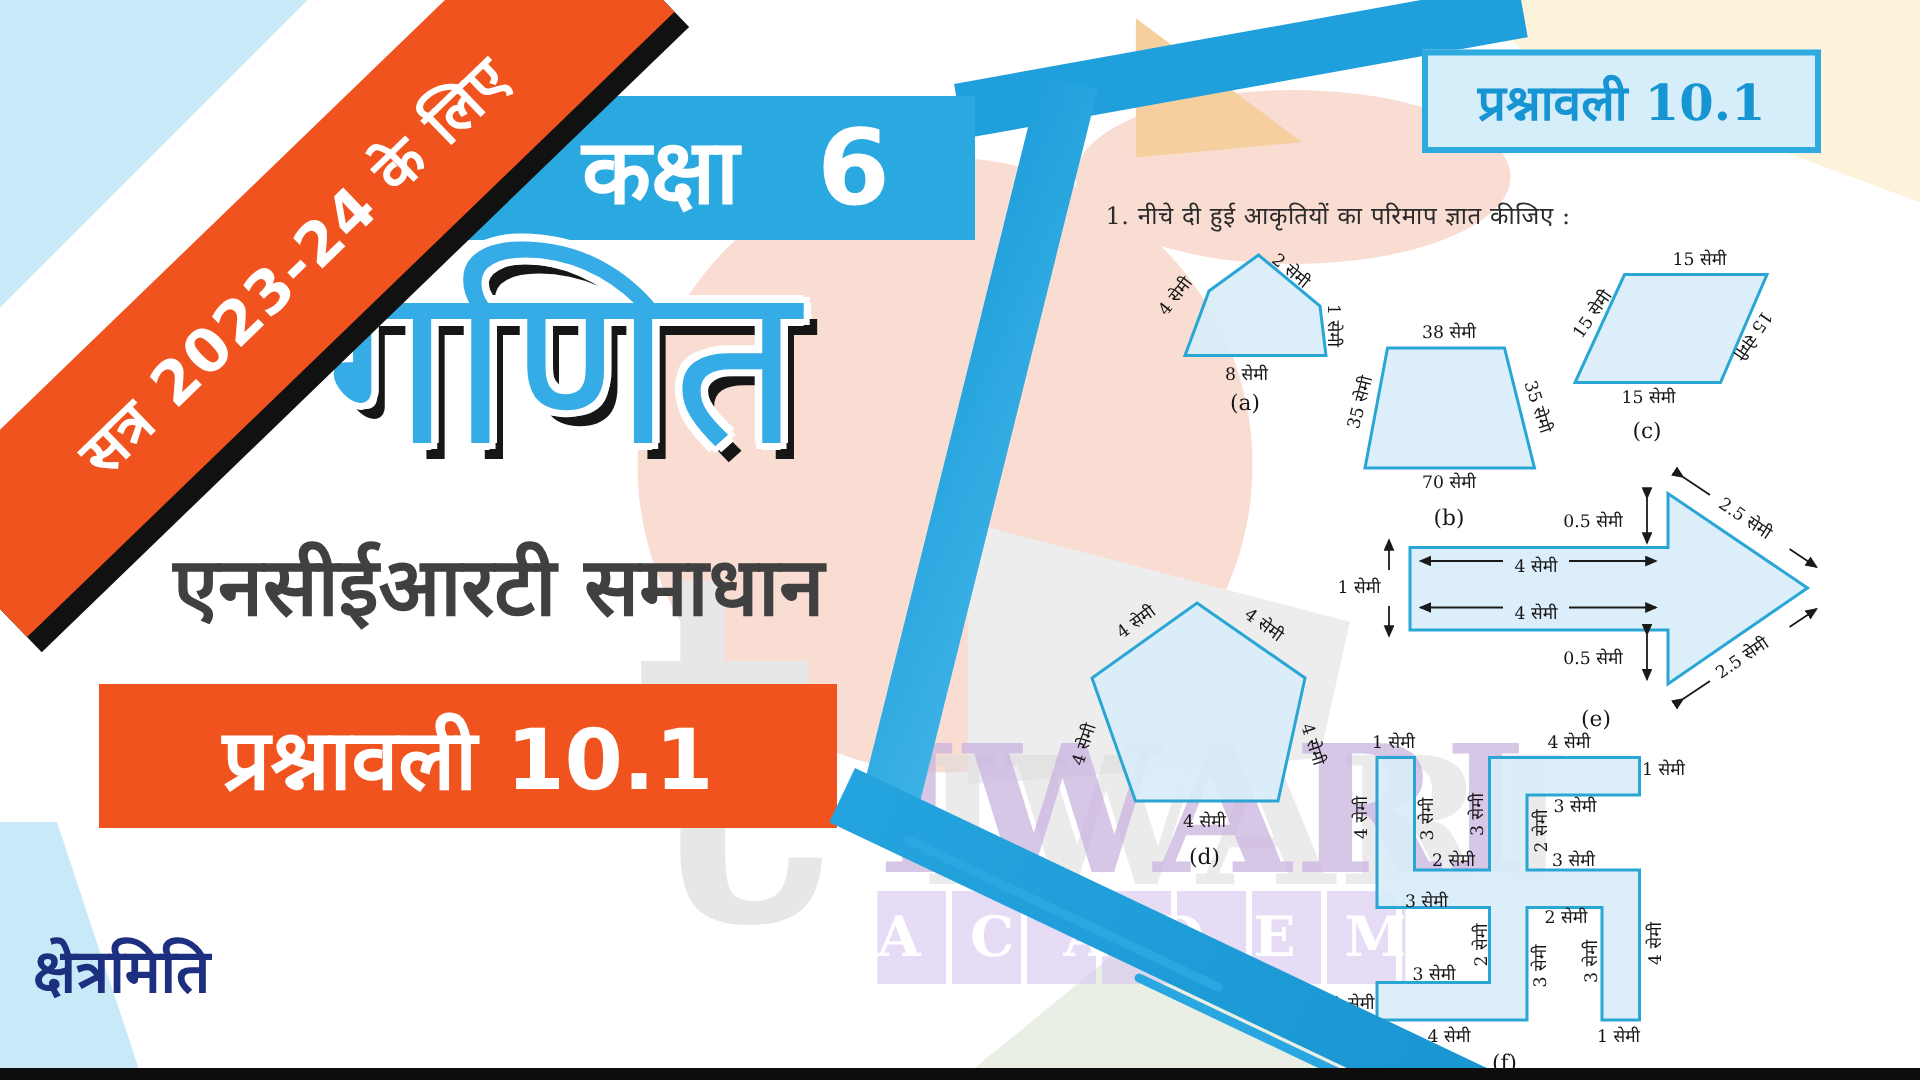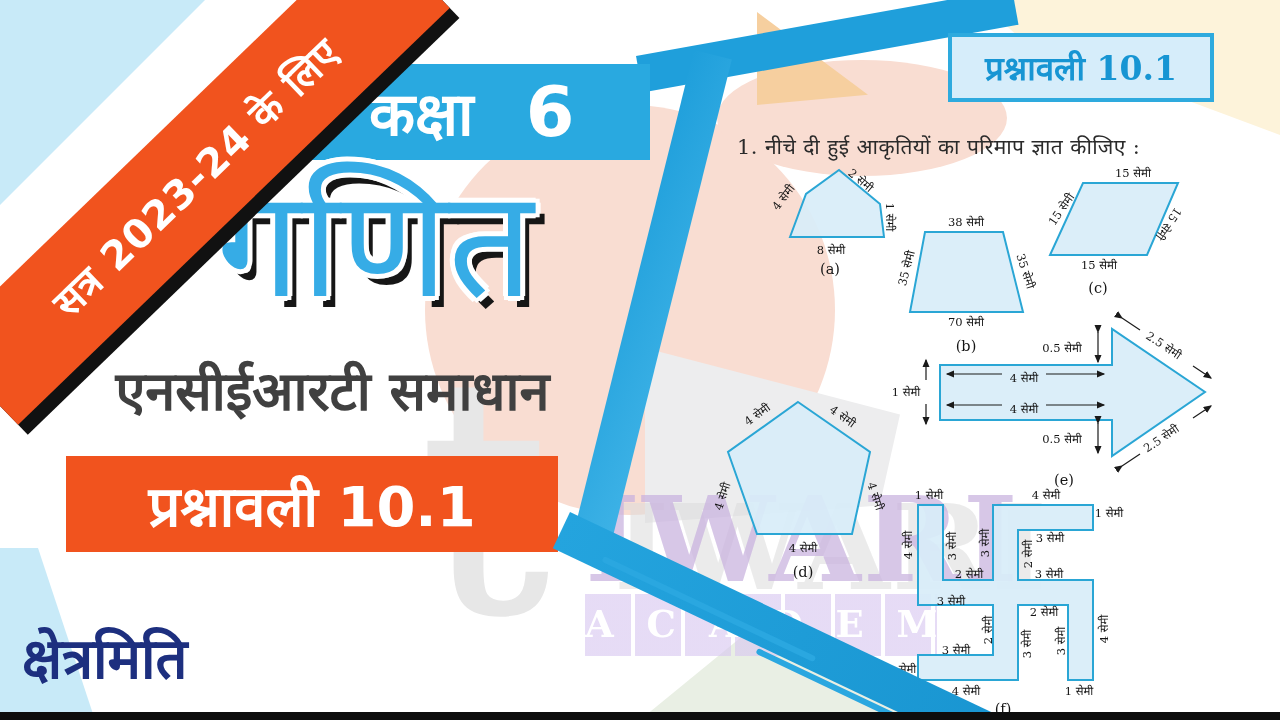--- a/index.html
+++ b/index.html
@@ -45,36 +45,36 @@
   .black-bar{left:0;top:712px;width:1280px;height:8px;background:#0d0d0d;z-index:7;}
 
   
   .ribbon{left:-105px;top:120px;width:600px;height:112px;background:#f1531e;
           transform:rotate(-44deg);box-shadow:0 14px 0 #111111;
           display:flex;align-items:center;justify-content:center;z-index:5;}
   .ribbon-text{color:#ffffff;font-size:40px;font-weight:bold;white-space:nowrap;letter-spacing:1px;}
   .class-band{left:300px;top:64px;width:350px;height:96px;background:#29a9e0;
               clip-path:polygon(34px 0,100% 0,100% 100%,10px 100%);
               display:flex;align-items:center;z-index:4;}
-  .class-label{margin-left:69px;color:#fff;font-size:60px;font-weight:bold;}
+  .class-label{margin-left:88px;color:#fff;font-size:60px;font-weight:bold;}
   .class-num{margin-left:52px;color:#fff;font-size:70px;font-weight:bold;}
   .ganit{left:95px;top:168px;width:560px;text-align:center;font-size:150px;line-height:1.02;font-weight:normal;color:#36ace6;z-index:4;
          text-shadow:-4px -4px 0 #fff,4px -4px 0 #fff,-4px 4px 0 #fff,4px 4px 0 #fff,0 -5px 0 #fff,0 5px 0 #fff,-5px 0 0 #fff,5px 0 0 #fff,9px 11px 0 #161616;}
   .ncert{left:55px;top:352px;width:555px;text-align:center;font-size:54px;font-weight:bold;color:#404040;z-index:4;white-space:nowrap;}
   .ex-banner{left:66px;top:456px;width:492px;height:96px;background:#f1531e;color:#ffffff;
              display:flex;align-items:center;justify-content:center;font-size:56px;font-weight:bold;z-index:4;white-space:nowrap;}
   .chapter{left:30px;top:560px;font-size:47px;font-weight:bold;color:#101010;z-index:4;}
-  .chapter-name{left:22px;top:618px;font-size:56px;font-weight:bold;color:#1d2f7f;z-index:4;}
+  .chapter-name{left:22px;top:618px;font-size:40px;font-weight:bold;color:#1d2f7f;z-index:4;}
 
   
   .ex-box{left:948px;top:33px;width:258px;height:61px;background:#d6edfa;border:4px solid #2eaade;
           color:#1795d3;font-family:"DejaVu Serif","Liberation Serif",serif;font-weight:bold;font-size:33px;
           display:flex;align-items:center;justify-content:center;z-index:4;white-space:nowrap;}
   .question{left:737px;top:132px;font-family:"DejaVu Serif","Liberation Serif",serif;
-            font-size:21px;color:#2a2a2a;letter-spacing:.4px;z-index:4;white-space:nowrap;}
+            font-size:16px;color:#2a2a2a;letter-spacing:.4px;z-index:4;white-space:nowrap;}
   #figs{left:0;top:0;z-index:4;}
   #figs .shape{fill:#d8edf8;fill-opacity:.92;stroke:#2aa6d5;stroke-width:2;}
   #figs .ann{stroke:#1a1a1a;stroke-width:1.2;fill:none;}
   #fig-labels{left:0;top:0;width:1280px;height:720px;z-index:5;pointer-events:none;}
   .dim{position:absolute;font-family:"DejaVu Serif","Liberation Serif",serif;font-size:11.5px;color:#151515;white-space:nowrap;}
   .cap{font-size:14.5px;}
 </style>
 </head>
 <body>
 

